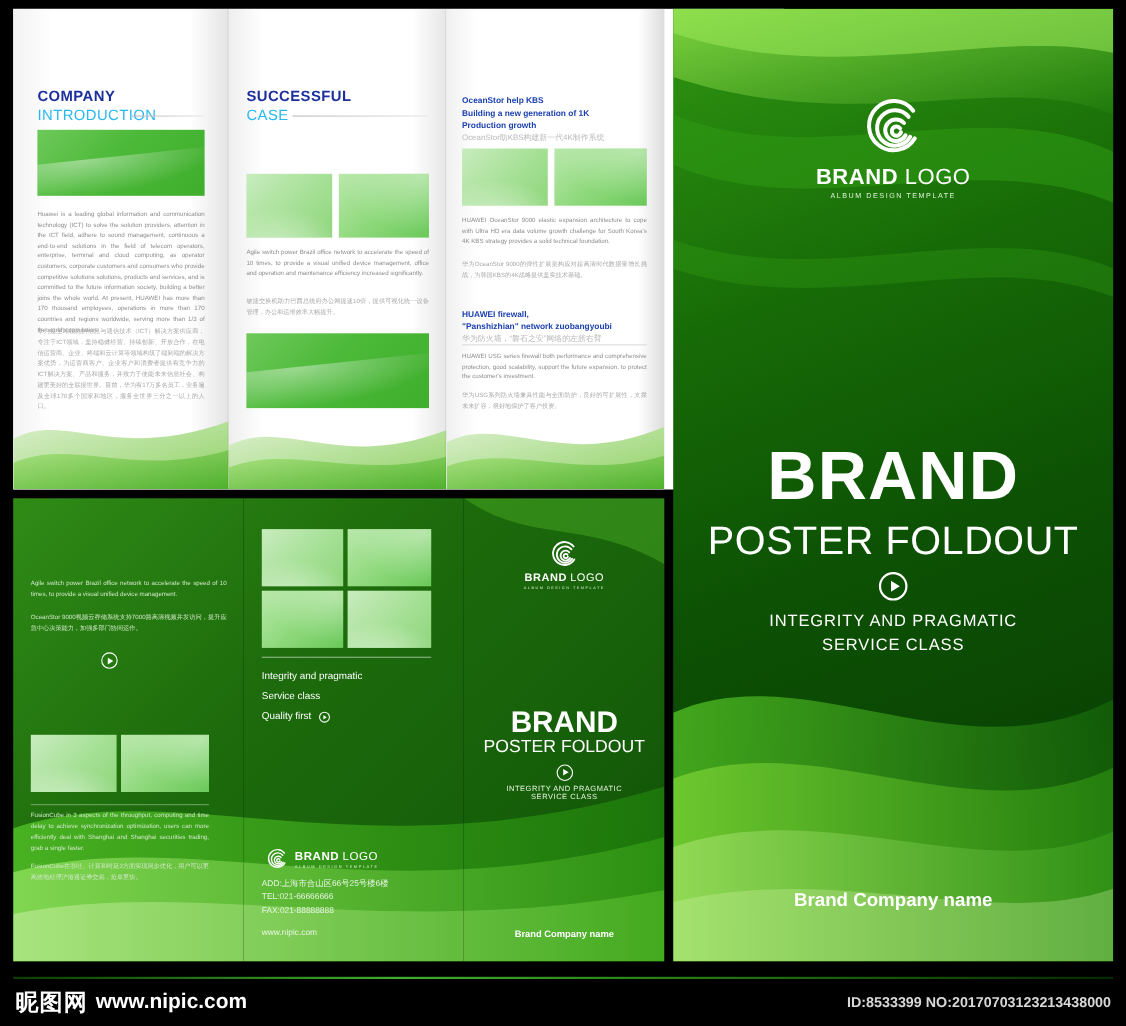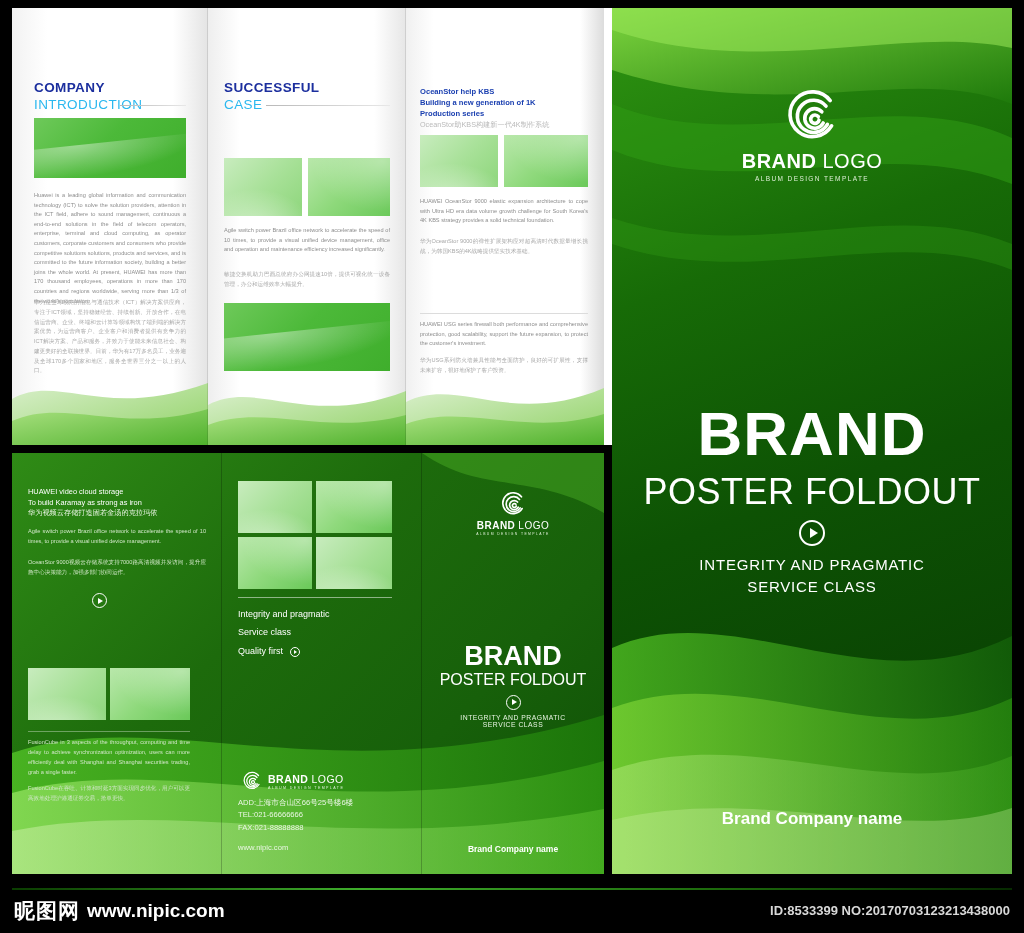--- a/index.html
+++ b/index.html
@@ -217,27 +217,32 @@
           <path d="M0,100 C56,78 116,112 198,90 L198,120 L0,120 Z" fill="url(#wl2)"></path>
         </svg>
       </div>
       <span class="fold-sep" style="right:0;"></span>
     </div>
 
     <div class="fold fold-3">
       <div style="position:absolute; left:14px; top:78px; width:168px;">
         <div class="sec-title-en">OceanStor help KBS</div>
         <div class="sec-title-en">Building a new generation of 1K</div>
-        <div class="sec-title-en">Production series</div>
+        <div class="sec-title-en">Production growth</div>
         <div class="sec-title-cn">OceanStor助KBS构建新一代4K制作系统</div>
       </div>
       <div class="img-pale" style="position:absolute; left:14px; top:127px; width:78px; height:52px;"></div>
       <div class="img-pale2" style="position:absolute; left:98px; top:127px; width:84px; height:52px;"></div>
       <div class="body-en" style="position:absolute; left:14px; top:189px; width:168px;">HUAWEI OceanStor 9000 elastic expansion architecture to cope with Ultra HD era data volume growth challenge for South Korea's 4K KBS strategy provides a solid technical foundation.</div>
       <div class="body-cn" style="position:absolute; left:14px; top:229px; width:168px;">华为OceanStor 9000的弹性扩展架构应对超高清时代数据量增长挑战，为韩国KBS的4K战略提供坚实技术基础。</div>
+      <div style="position:absolute; left:14px; top:272px; width:168px;">
+        <div class="sec-title-en">HUAWEI firewall,</div>
+        <div class="sec-title-en">"Panshizhian" network zuobangyoubi</div>
+        <div class="sec-title-cn">华为防火墙，“磐石之安”网络的左膀右臂</div>
+      </div>
       <div style="position:absolute; left:14px; top:305px; width:168px; height:1px; background:#dcdcdc;"></div>
       <div class="body-en" style="position:absolute; left:14px; top:312px; width:168px;">HUAWEI USG series firewall both performance and comprehensive protection, good scalability, support the future expansion, to protect the customer's investment.</div>
       <div class="body-cn" style="position:absolute; left:14px; top:348px; width:168px;">华为USG系列防火墙兼具性能与全面防护，良好的可扩展性，支撑未来扩容，很好地保护了客户投资。</div>
       <div class="wave-foot" style="height:105px;">
         <svg viewBox="0 0 198 105" preserveAspectRatio="none">
           <path d="M0,62 C52,36 104,88 198,48 L198,105 L0,105 Z" fill="url(#wl1)"></path>
           <path d="M0,84 C58,62 120,98 198,74 L198,105 L0,105 Z" fill="url(#wl2)"></path>
         </svg>
       </div>
     </div>
@@ -260,25 +265,20 @@
             <stop offset="1" stop-color="#57bf2b"></stop>
         </linearGradient>
       </defs>
       <path d="M0,300 C150,250 320,345 592,262 L592,421 L0,421 Z" fill="url(#gw1)" opacity=".85"></path>
       <path d="M0,340 C160,296 330,380 592,308 L592,421 L0,421 Z" fill="url(#gw2)" opacity=".8"></path>
       <path d="M0,378 C170,344 340,404 592,356 L592,421 L0,421 Z" fill="url(#gw3)" opacity=".55"></path>
       <path d="M410,0 C470,42 520,18 592,60 L592,0 Z" fill="#5cc72f" opacity=".35"></path>
     </svg>
 
     <div class="gf gf-1">
-      <div style="position:absolute; left:16px; top:33px; width:178px;">
-        <div class="on-green-ttl-en">HUAWEI video cloud storage</div>
-        <div class="on-green-ttl-en">To build Karamay as strong as iron</div>
-        <div class="on-green-ttl-cn">华为视频云存储打造固若金汤的克拉玛依</div>
-      </div>
       <div class="on-green-en" style="position:absolute; left:16px; top:74px; width:178px;">Agile switch power Brazil office network to accelerate the speed of 10 times, to provide a visual unified device management.</div>
       <div class="on-green-en" style="position:absolute; left:16px; top:105px; width:178px;">OceanStor 9000视频云存储系统支持7000路高清视频并发访问，提升应急中心决策能力，加强多部门协同运作。</div>
       <div class="play-btn play-sm" style="position:absolute; left:80px; top:140px;">
           <i></i>
         </div>
       <div class="img-pale" style="position:absolute; left:16px; top:215px; width:78px; height:52px;"></div>
       <div class="img-pale2" style="position:absolute; left:98px; top:215px; width:80px; height:52px;"></div>
       <div style="position:absolute; left:16px; top:278px; width:162px; height:1px; background:rgba(255,255,255,.35);"></div>
       <div class="on-green-en" style="position:absolute; left:16px; top:285px; width:162px;">FusionCube in 3 aspects of the throughput, computing and time delay to achieve synchronization optimization, users can more efficiently deal with Shanghai and Shanghai securities trading, grab a single faster.</div>
       <div class="on-green-en" style="position:absolute; left:16px; top:331px; width:162px;">FusionCube在吞吐、计算和时延3方面实现同步优化，用户可以更高效地处理沪港通证券交易，抢单更快。</div>

